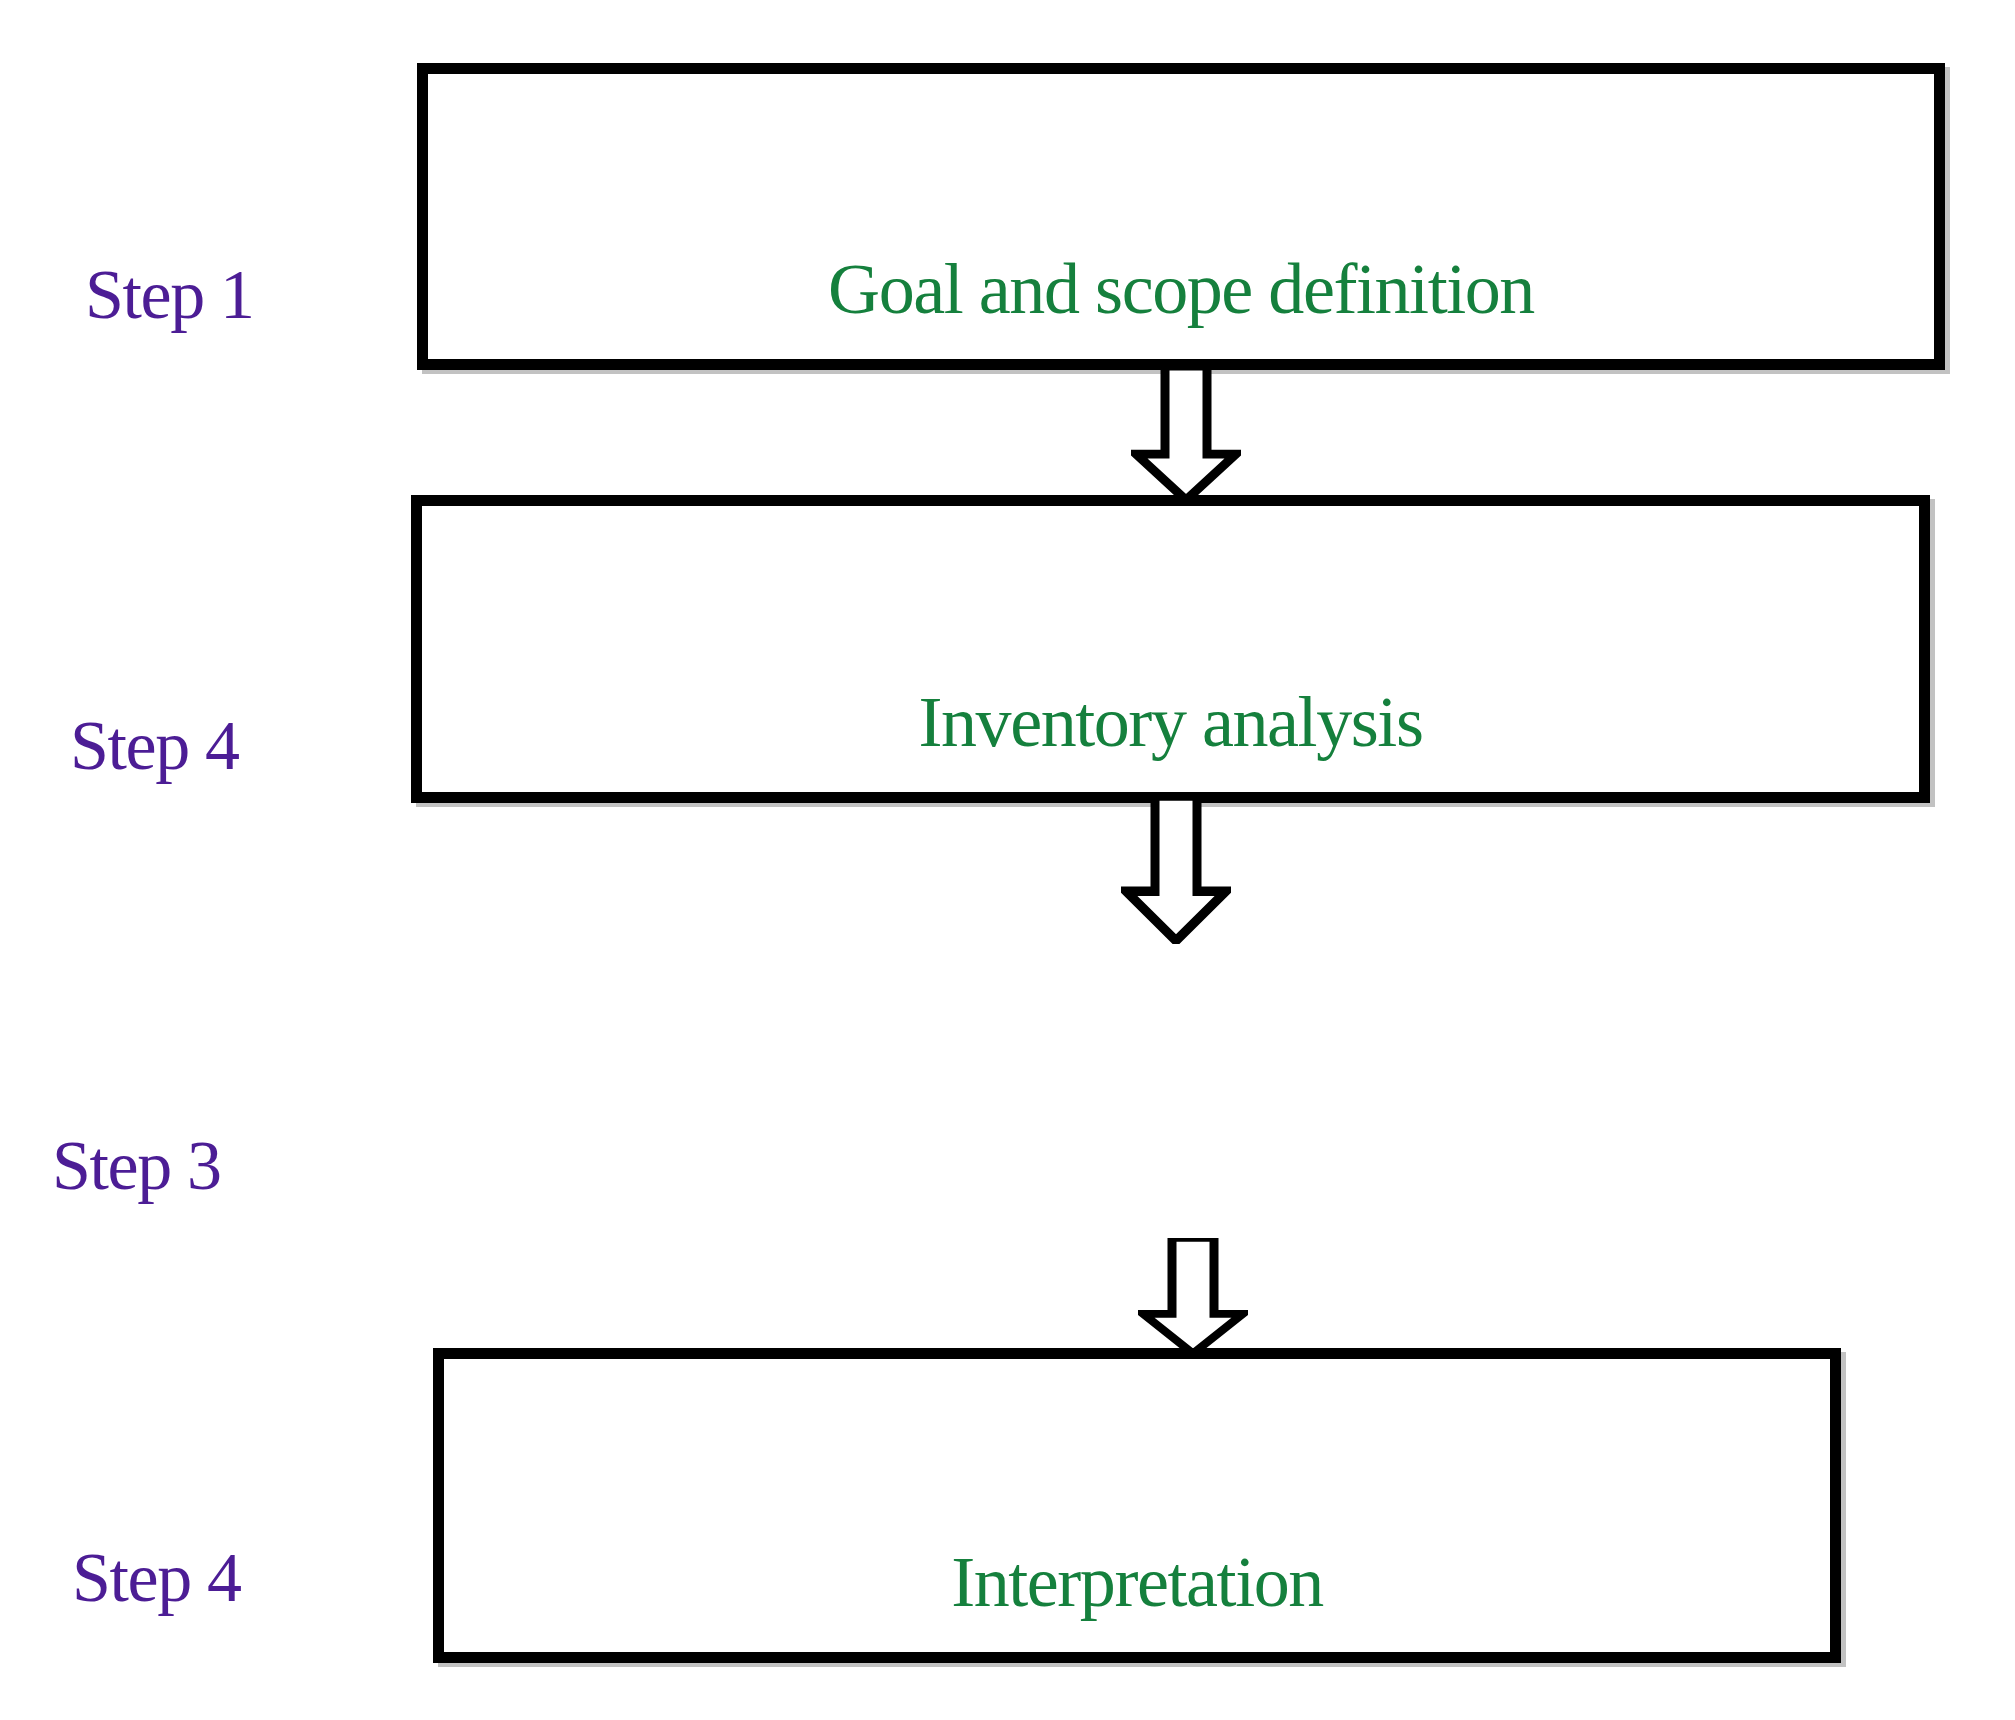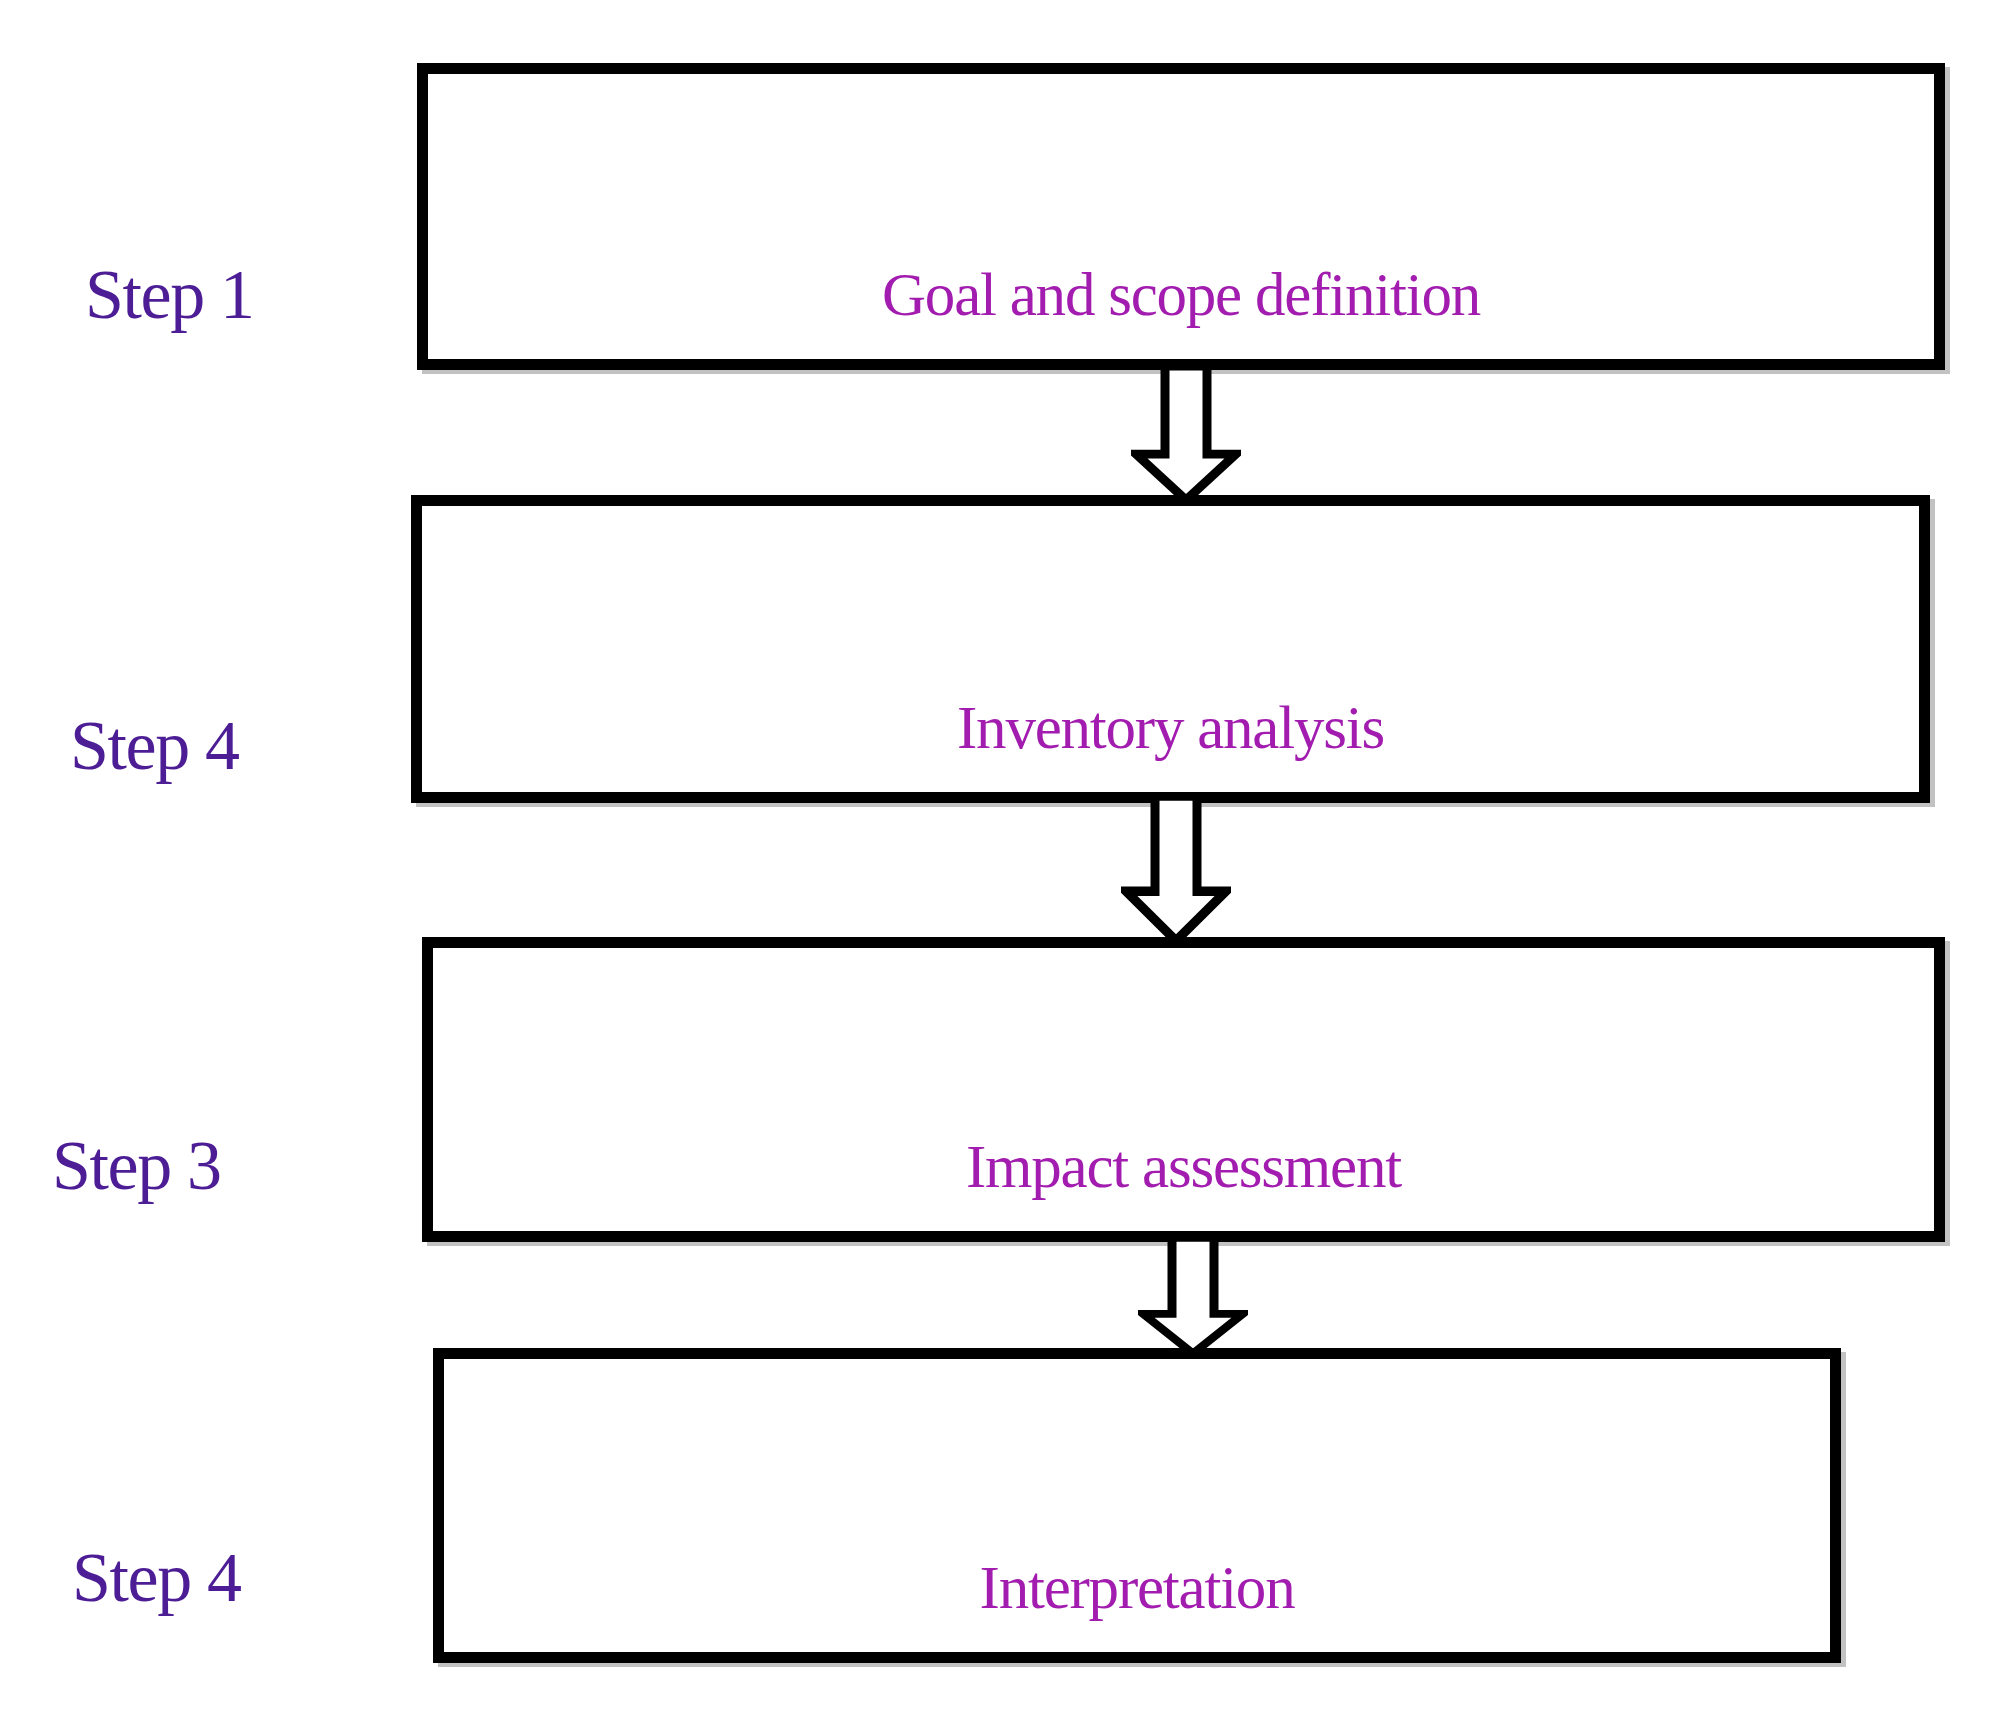--- a/index.html
+++ b/index.html
@@ -29,25 +29,25 @@
     box-sizing: border-box;
     border: 11px solid #000000;
     background: #ffffff;
     box-shadow: 5px 4px 0 #c2c2c2;
     display: flex;
     justify-content: center;
     align-items: flex-end;
     padding-bottom: 34px;
   }
   .process-box .box-title {
-    font-size: 61px;
+    font-size: 72px;
     line-height: 1;
     letter-spacing: -0.02em;
     white-space: nowrap;
-    color: #a21caf;
+    color: #15803d;
     text-align: center;
   }
   .label-1 { left: 85px;  top: 260px;  }
   .label-2 { left: 70px;  top: 711px;  }
   .label-3 { left: 52px;  top: 1111px; margin-top: 20px; }
   .label-4 { left: 72px;  top: 1543px; }
 
   .box-1 { left: 417px; top: 63px;   width: 1528px; height: 307px; }
   .box-2 { left: 411px; top: 495px;  width: 1519px; height: 308px; }
   .box-3 { left: 422px; top: 937px;  width: 1523px; height: 305px; }
@@ -80,23 +80,20 @@
   </svg>
 
   <div class="process-box box-2">
     <span class="box-title">Inventory analysis</span>
   </div>
 
   <svg class="down-arrow arrow-2" viewBox="0 0 110 140" preserveAspectRatio="none" aria-hidden="true">
     <polygon points="34,0 34,90 5,90 55,137 105,90 76,90 76,0" fill="#ffffff" stroke="#000000" stroke-width="9" stroke-linejoin="miter"></polygon>
   </svg>
 
-  <div class="process-box box-3">
-    <span class="box-title">Impact assessment</span>
-  </div>
 
   <svg class="down-arrow arrow-3" viewBox="0 0 110 140" preserveAspectRatio="none" aria-hidden="true">
     <polygon points="34,0 34,90 5,90 55,137 105,90 76,90 76,0" fill="#ffffff" stroke="#000000" stroke-width="9" stroke-linejoin="miter"></polygon>
   </svg>
 
   <div class="process-box box-4">
     <span class="box-title">Interpretation</span>
   </div>
 
 </div>

